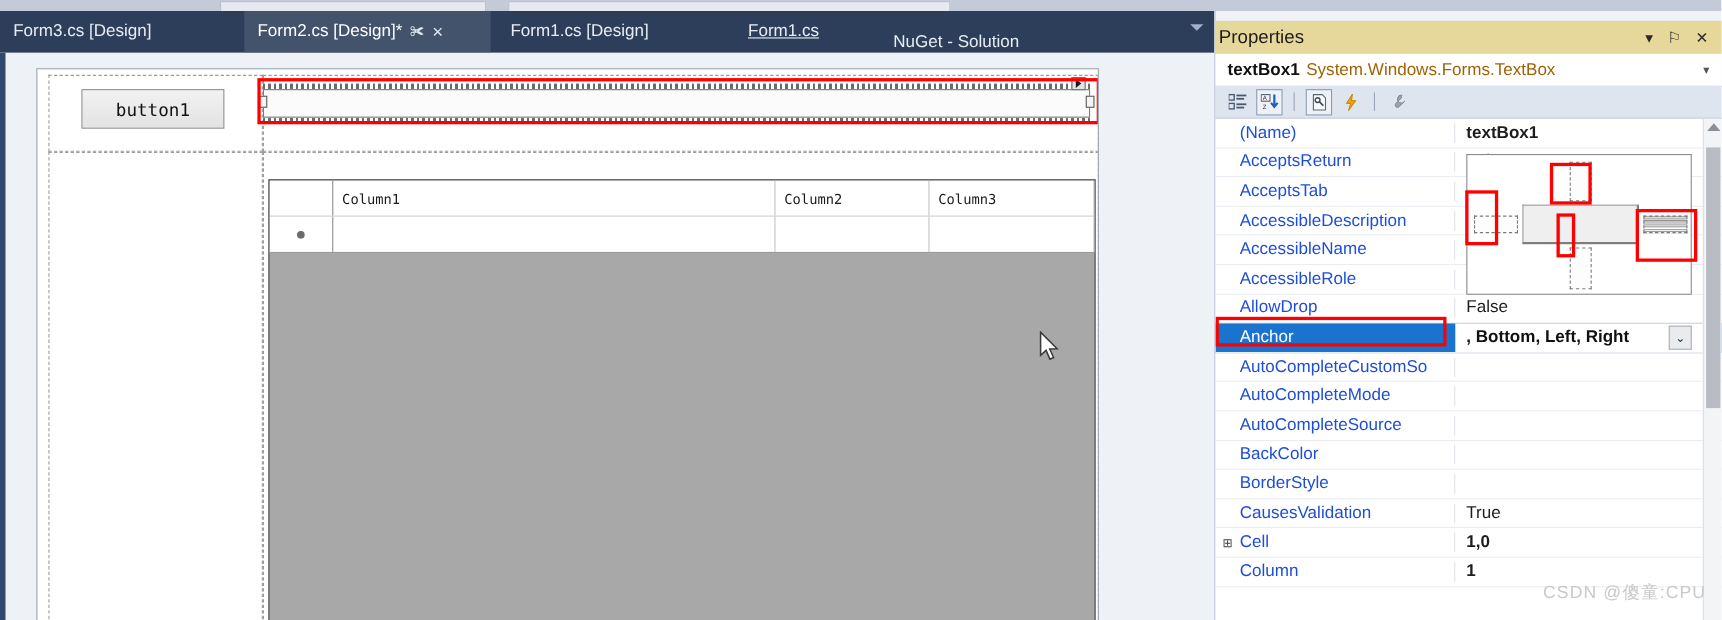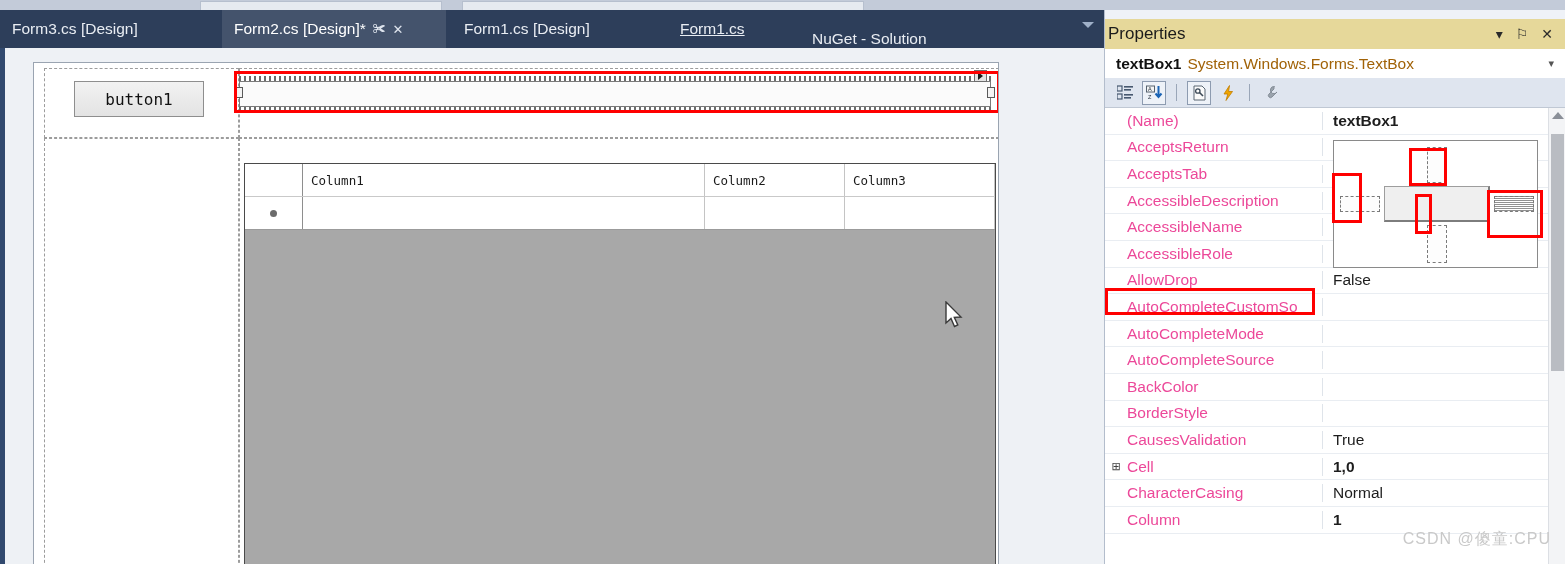--- a/index.html
+++ b/index.html
@@ -132,21 +132,21 @@
     background:#ffffff;overflow:hidden;
   }
   .prow{
     position:relative;height:26.6px;display:flex;align-items:center;
     border-bottom:1px solid #e9edf2;box-sizing:border-box;
   }
   .prow .pexp{
     width:22px;text-align:center;font-size:11px;color:#444;flex:none;
   }
   .prow .pname{
-    width:196px;flex:none;font-size:15.5px;color:#ec4899;
+    width:196px;flex:none;font-size:15.5px;color:#1d4ed8;
     overflow:hidden;white-space:nowrap;
     border-right:1px solid #dfe4ea;box-sizing:border-box;
   }
   .prow .pval{
     flex:1;font-size:15.5px;color:#1d1d1d;padding-left:10px;
     overflow:hidden;white-space:nowrap;
   }
   .prow .pval.bold{font-weight:bold;}
   .prow.selected{background:#1a73cf;}
   .prow.selected .pname{color:#ffffff;border-right:none;}
@@ -361,20 +361,26 @@
       <span class="pname">AccessibleRole</span>
       <span class="pval">Default</span>
     </div>
 
     <div class="prow">
       <span class="pexp"></span>
       <span class="pname">AllowDrop</span>
       <span class="pval">False</span>
     </div>
 
+    <div class="prow selected editing">
+      <span class="pexp"></span>
+      <span class="pname">Anchor</span>
+      <span class="pval bold" style="color:#111;background:#fff;height:100%;display:flex;align-items:center;padding-right:30px;">, Bottom, Left, Right</span>
+      <span id="val-dropdown-btn">⌄</span>
+    </div>
 
     <div class="prow">
       <span class="pexp"></span>
       <span class="pname">AutoCompleteCustomSo</span>
       <span class="pval"></span>
     </div>
 
     <div class="prow">
       <span class="pexp"></span>
       <span class="pname">AutoCompleteMode</span>
@@ -404,25 +410,20 @@
       <span class="pname">CausesValidation</span>
       <span class="pval">True</span>
     </div>
 
     <div class="prow">
       <span class="pexp">⊞</span>
       <span class="pname">Cell</span>
       <span class="pval bold">1,0</span>
     </div>
 
-    <div class="prow">
-      <span class="pexp"></span>
-      <span class="pname">CharacterCasing</span>
-      <span class="pval">Normal</span>
-    </div>
 
     <div class="prow">
       <span class="pexp"></span>
       <span class="pname">Column</span>
       <span class="pval bold">1</span>
     </div>
 
     <div id="anchor-editor">
       <div id="anchor-center"></div>
       <div class="anch-bar" style="left:93px;top:6px;width:20px;height:36px;"></div>

